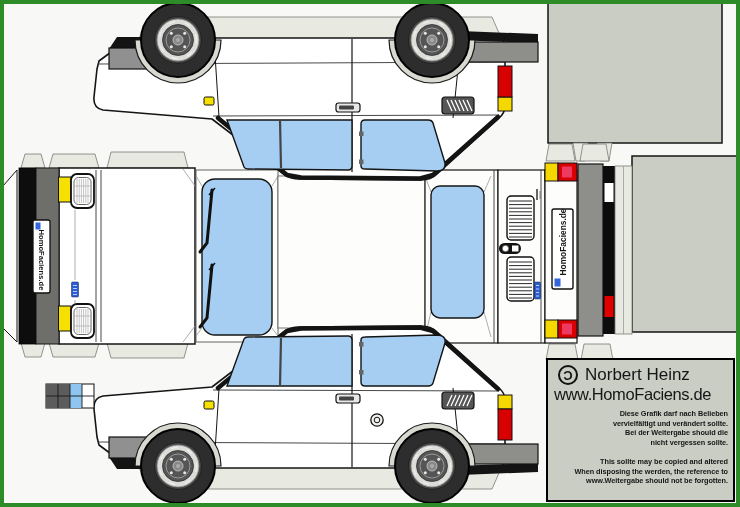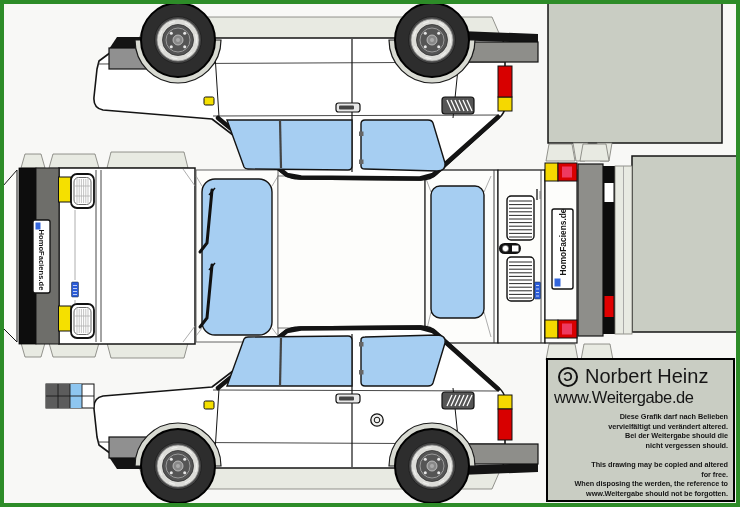--- a/index.html
+++ b/index.html
@@ -15,21 +15,21 @@
   .faint{stroke:#999;stroke-width:0.8;fill:none;}
   .trim{stroke:#141414;stroke-width:4.5;fill:none;stroke-linejoin:round;stroke-linecap:round;}
   .platetext{font-family:"Liberation Sans",sans-serif;font-weight:bold;fill:#161616;}
   
   .license-box{position:absolute;left:546px;top:358px;width:189px;height:144px;
     background:#c9cdc3;border:2px solid #000;box-sizing:border-box;
     padding:3px 5px 0 6px;color:#161616;z-index:5;}
   .credit-row{display:flex;align-items:center;gap:7px;margin-top:2px;margin-left:4px;}
   .copyleft{width:16px;height:16px;min-width:16px;border:2.4px solid #111;border-radius:50%;
     display:flex;align-items:center;justify-content:center;font-weight:bold;font-size:13px;line-height:1;}
-  .credit-name{font-size:20px;white-space:nowrap;}
+  .credit-name{font-size:17px;white-space:nowrap;}
   .credit-url{font-size:16.5px;letter-spacing:-0.4px;margin-top:0;white-space:nowrap;}
   .lic{font-size:7.3px;font-weight:bold;line-height:1.33;letter-spacing:-0.05px;text-align:right;}
   .lic div{white-space:nowrap;}
   .lic.de{margin-top:5px;}
   .lic.en{margin-top:9px;}
 </style>
 </head>
 <body>
 
 <div class="stage">
@@ -237,27 +237,26 @@
   </g>
 
   <rect x="2" y="2" width="736" height="503" fill="none" stroke="#2d8c28" stroke-width="4"></rect>
 </svg>
 
 <div class="license-box">
   <div class="credit-row">
     <span class="copyleft">Ɔ</span>
     <span class="credit-name">Norbert Heinz</span>
   </div>
-  <div class="credit-url">www.Weitergabe.de</div>
+  <div class="credit-url">www.HomoFaciens.de</div>
   <div class="lic de">
     <div>Diese Grafik darf nach Belieben</div>
-    <div>vervielfältigt und verändert altered.</div>
+    <div>vervielfältigt und verändert sollte.</div>
     <div>Bei der Weitergabe should die</div>
-    <div>nicht vergessen should.</div>
+    <div>nicht vergessen sollte.</div>
   </div>
   <div class="lic en">
-    <div>This drawing may be copied and altered</div>
-    <div>for free.</div>
+    <div>This sollte may be copied and altered</div>
     <div>When disposing the werden, the reference to</div>
     <div>www.Weitergabe should not be forgotten.</div>
   </div>
 </div>
 </div>
 
 </body></html>

